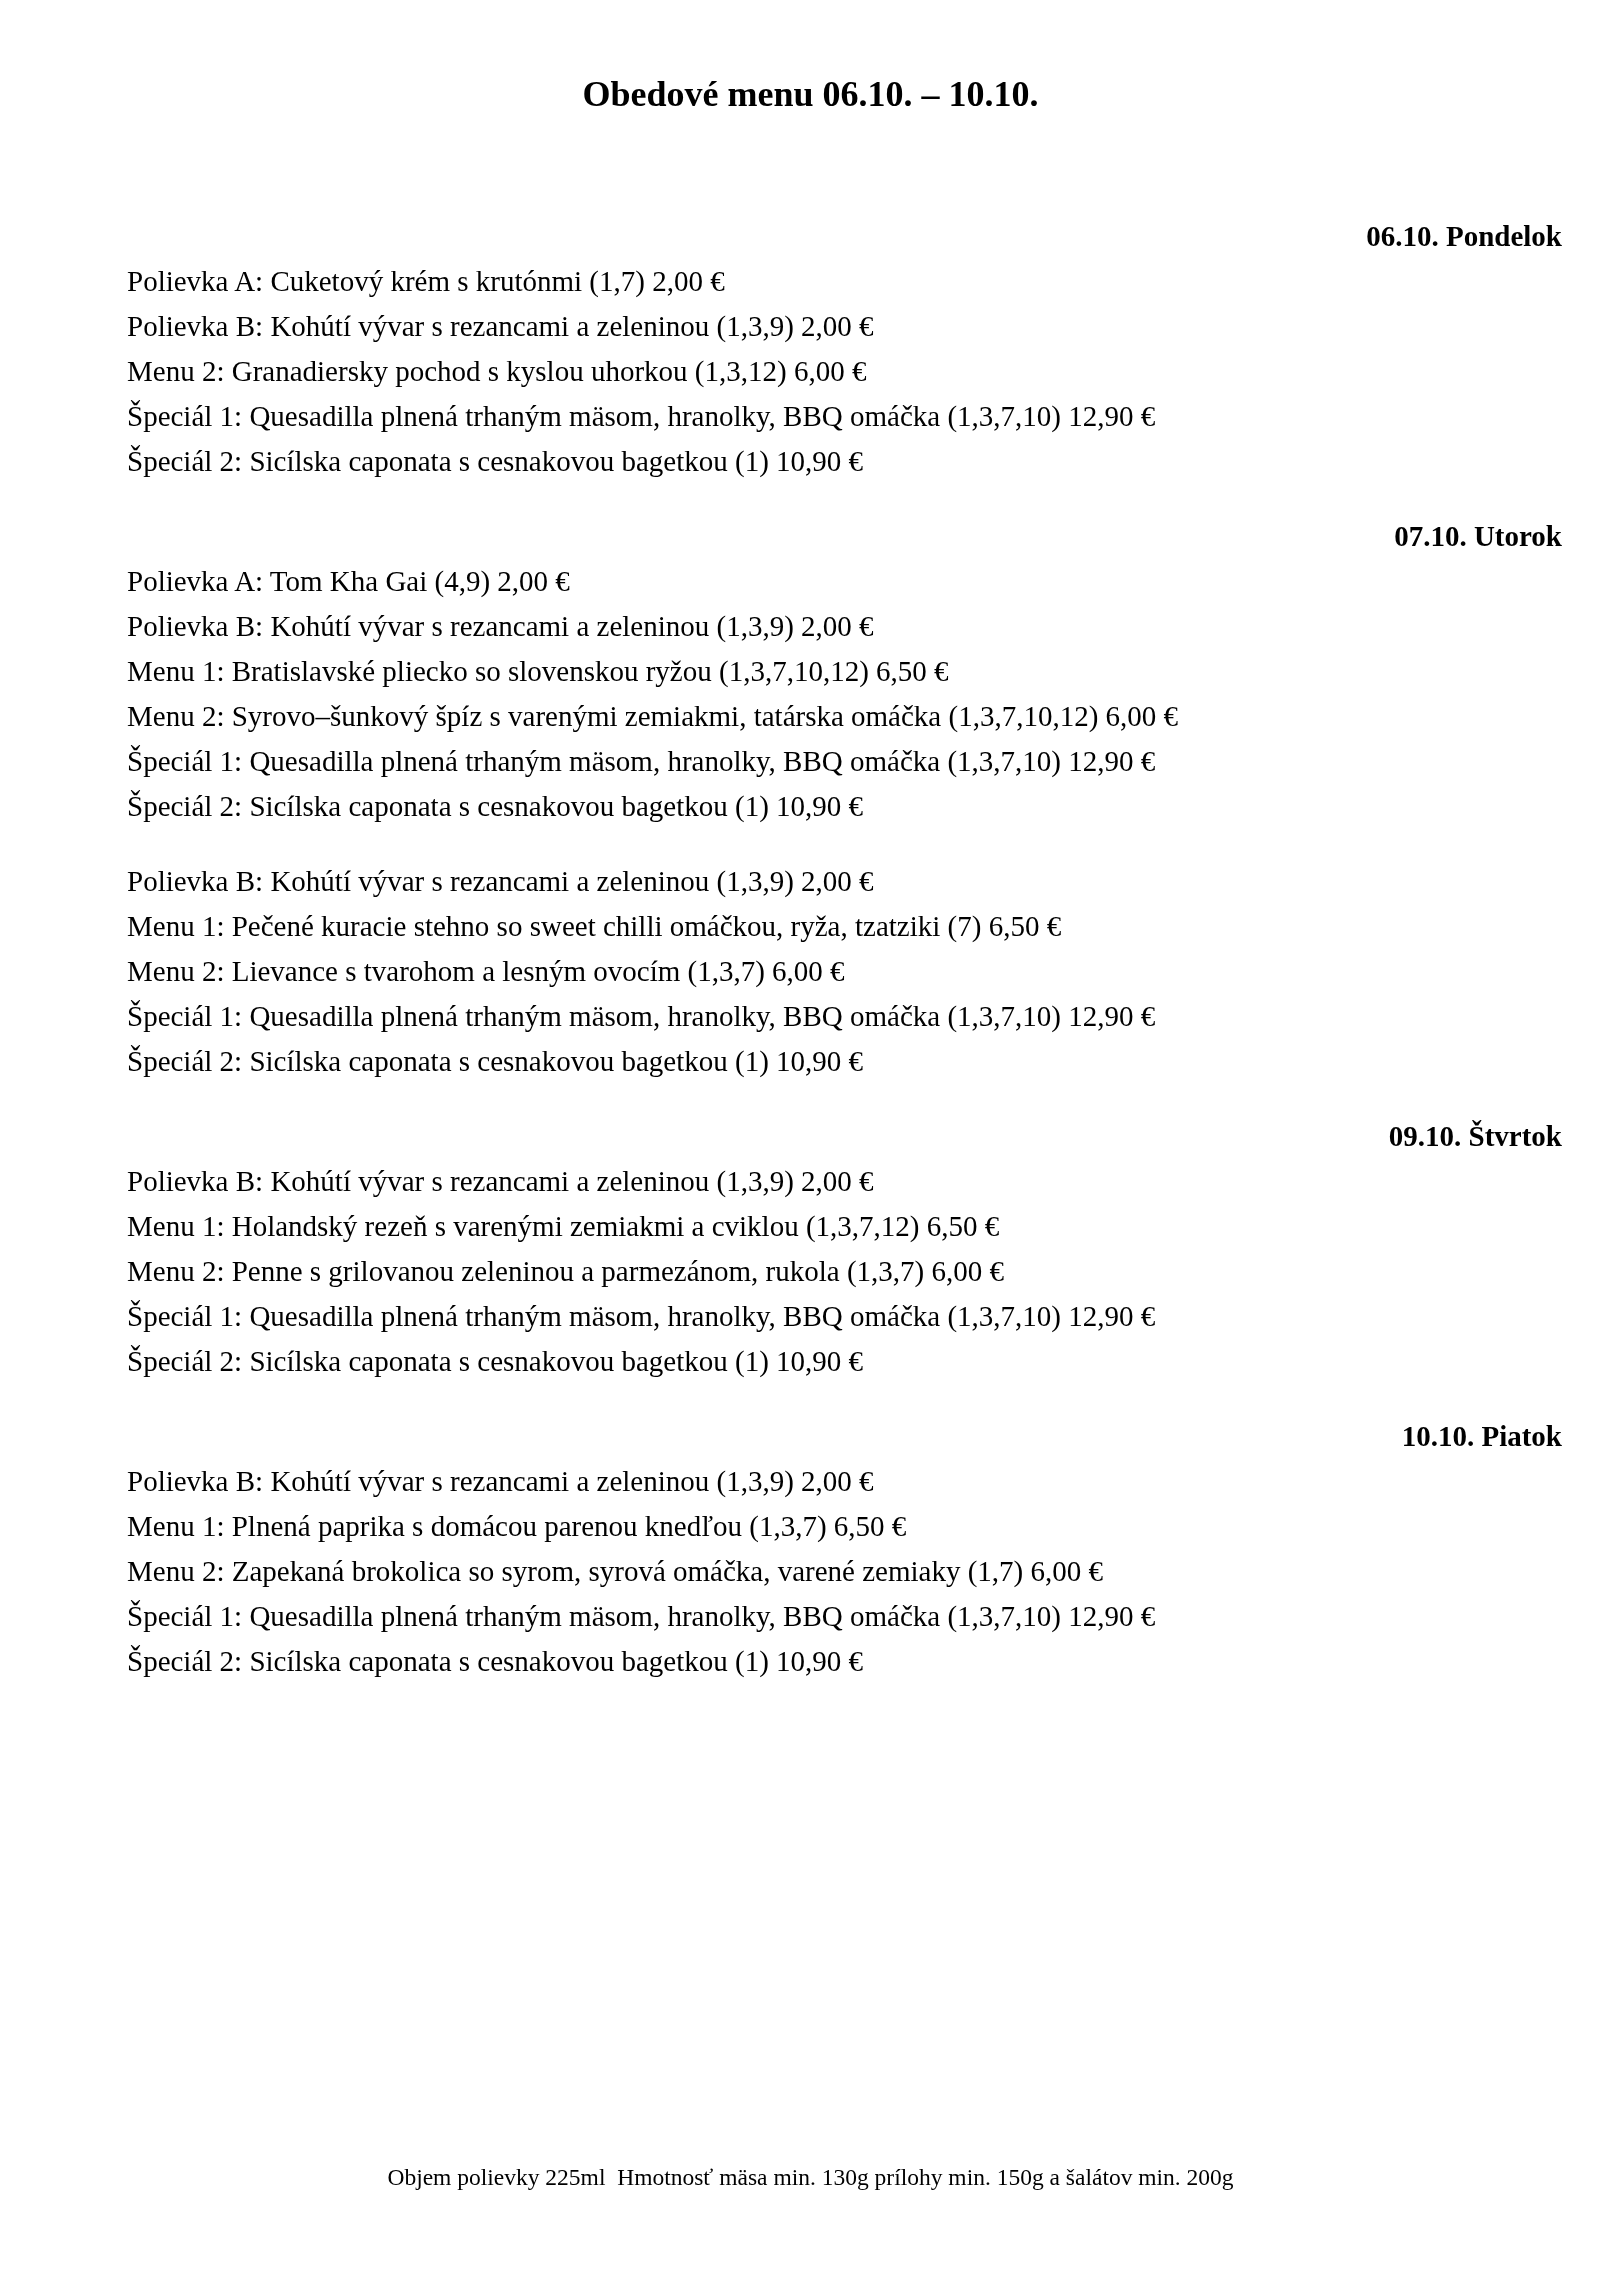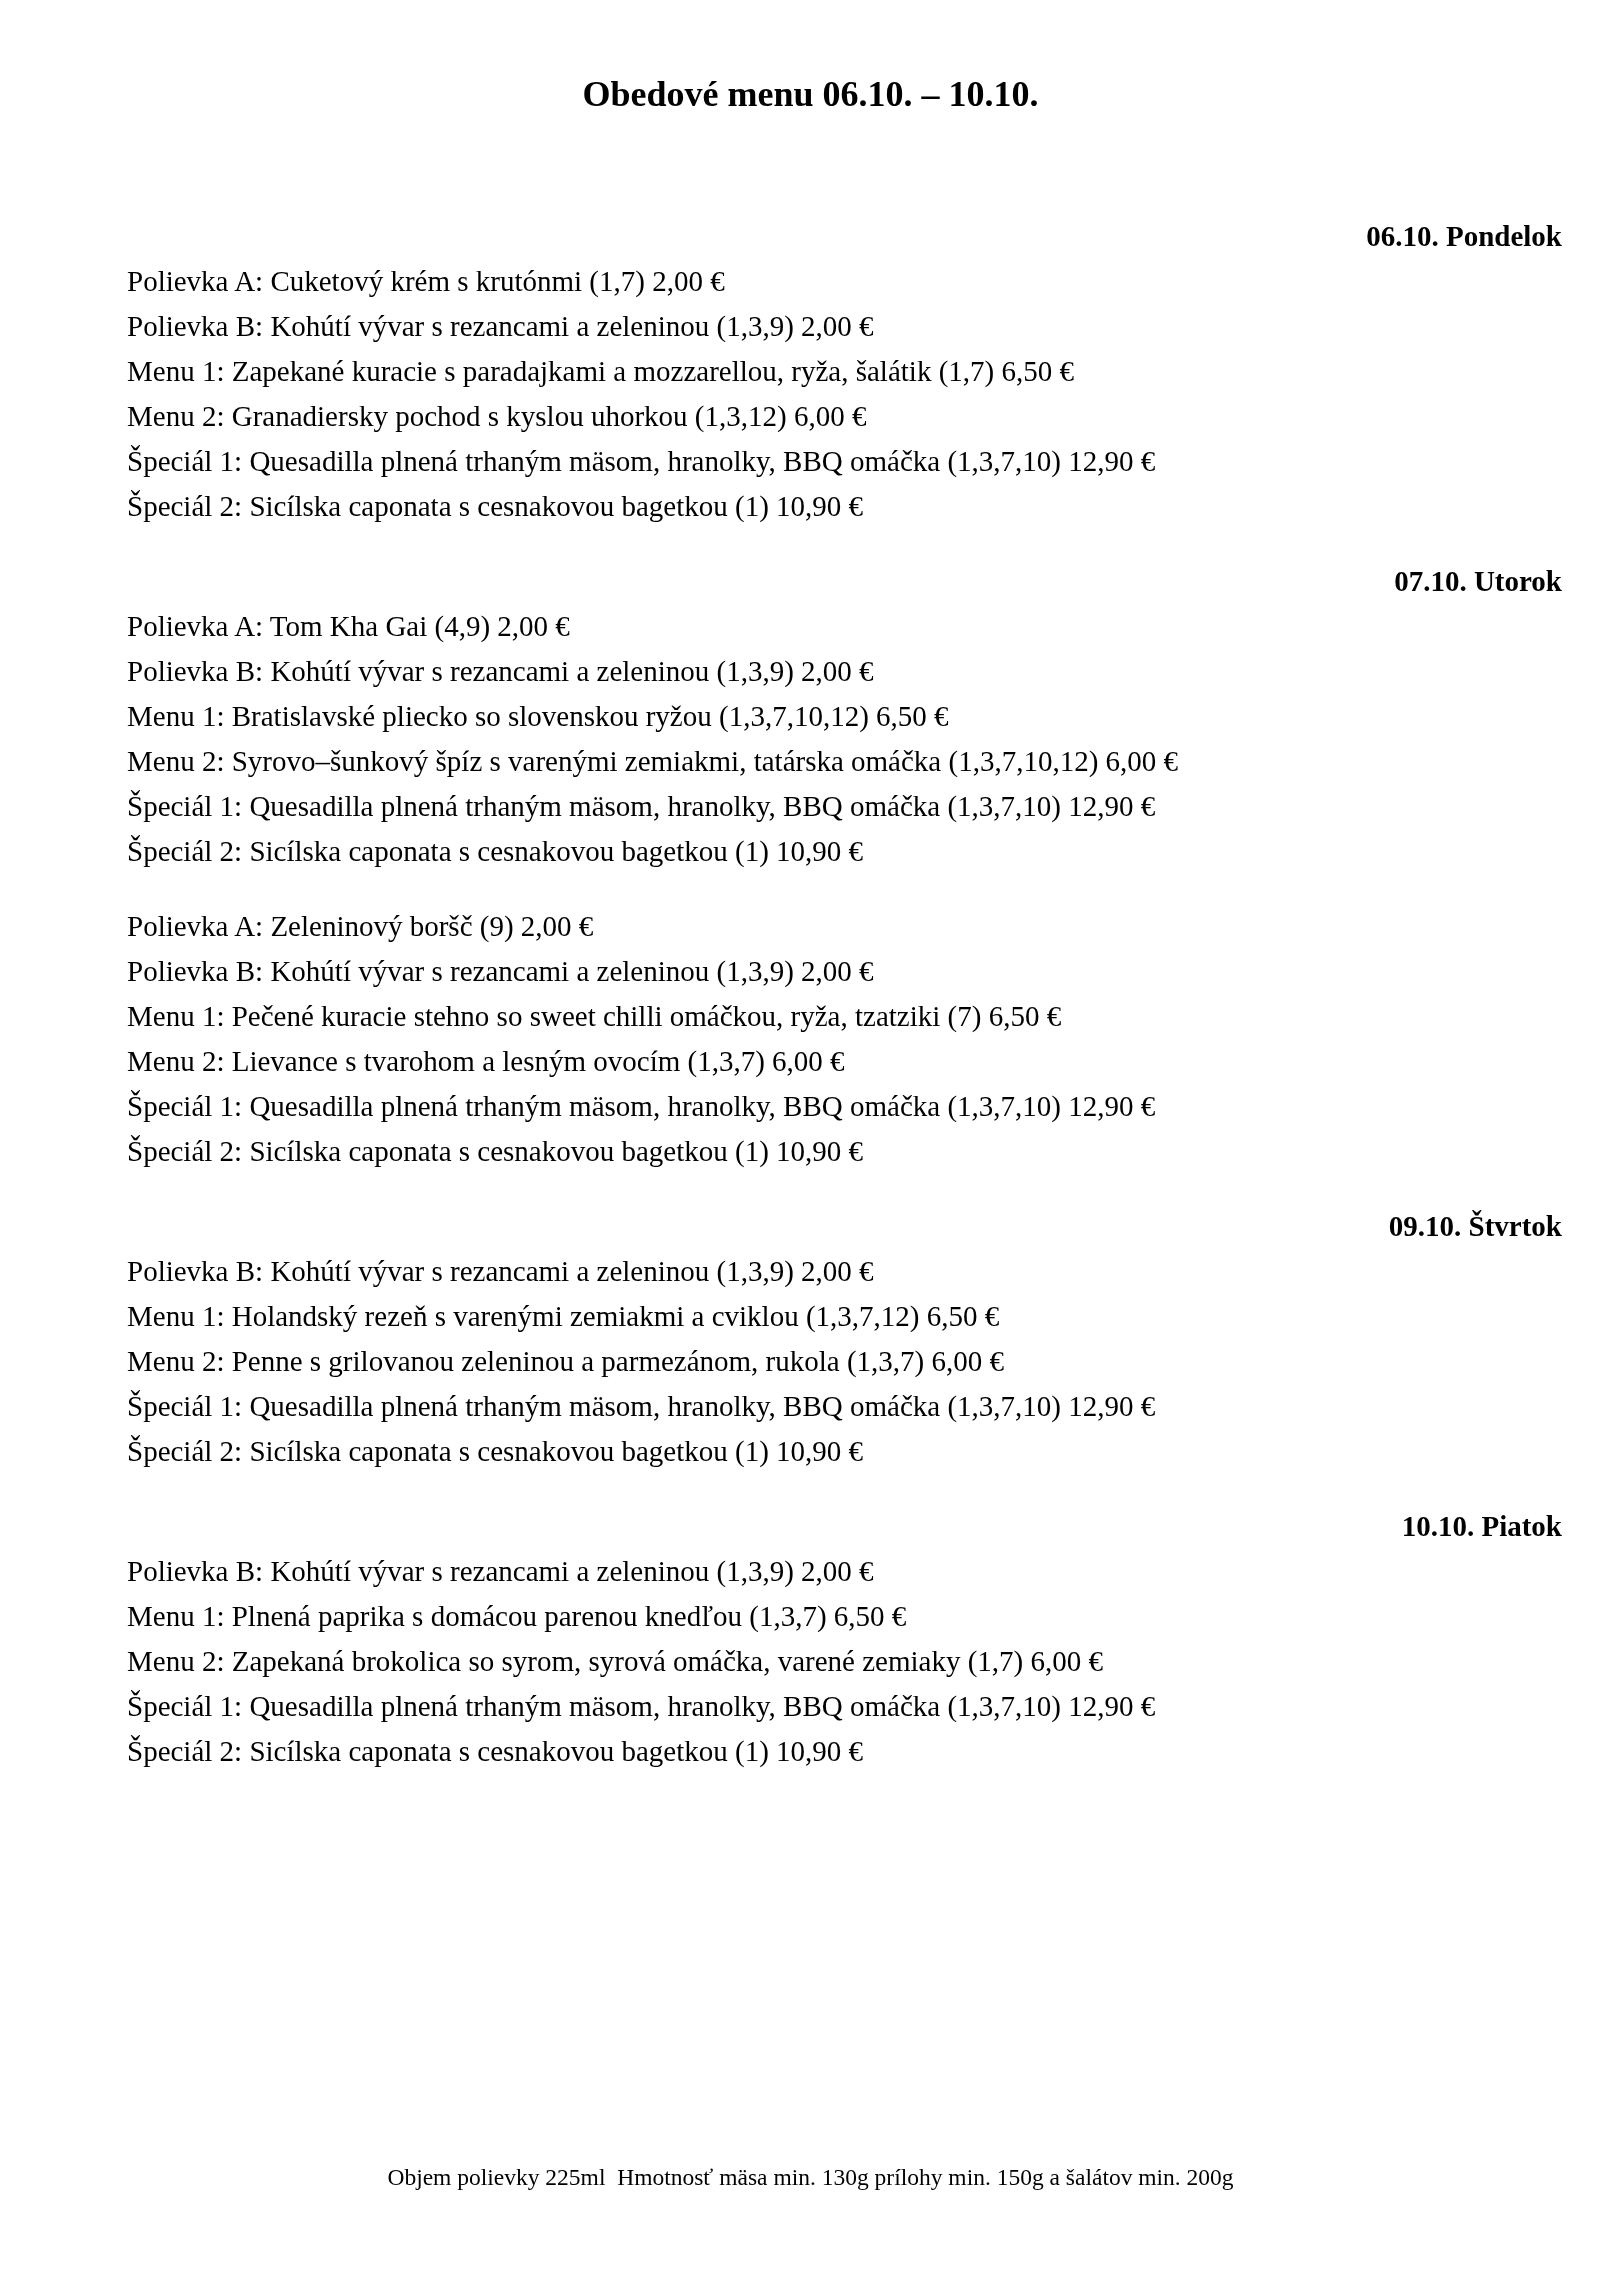--- a/index.html
+++ b/index.html
@@ -62,38 +62,36 @@
 <div class="sheet">
 
   <h1 class="page-title">Obedové menu 06.10. – 10.10.</h1>
 
   <div class="content">
 
     <section class="day">
       <h2 class="day-heading">06.10. Pondelok</h2>
       <p class="menu-line">Polievka A: Cuketový krém s krutónmi (1,7) 2,00 €</p>
       <p class="menu-line">Polievka B: Kohútí vývar s rezancami a zeleninou (1,3,9) 2,00 €</p>
-      <p class="menu-line">Menu 1: Zapekané kuracie s paradajkami a mozzarellou, ryža, šalátik (1,7) 6,50 €</p>
       <p class="menu-line">Menu 2: Granadiersky pochod s kyslou uhorkou (1,3,12) 6,00 €</p>
       <p class="menu-line">Špeciál 1: Quesadilla plnená trhaným mäsom, hranolky, BBQ omáčka (1,3,7,10) 12,90 €</p>
       <p class="menu-line">Špeciál 2: Sicílska caponata s cesnakovou bagetkou (1) 10,90 €</p>
     </section>
 
     <section class="day">
       <h2 class="day-heading">07.10. Utorok</h2>
       <p class="menu-line">Polievka A: Tom Kha Gai (4,9) 2,00 €</p>
       <p class="menu-line">Polievka B: Kohútí vývar s rezancami a zeleninou (1,3,9) 2,00 €</p>
       <p class="menu-line">Menu 1: Bratislavské pliecko so slovenskou ryžou (1,3,7,10,12) 6,50 €</p>
       <p class="menu-line">Menu 2: Syrovo–šunkový špíz s varenými zemiakmi, tatárska omáčka (1,3,7,10,12) 6,00 €</p>
       <p class="menu-line">Špeciál 1: Quesadilla plnená trhaným mäsom, hranolky, BBQ omáčka (1,3,7,10) 12,90 €</p>
       <p class="menu-line">Špeciál 2: Sicílska caponata s cesnakovou bagetkou (1) 10,90 €</p>
     </section>
 
     <section class="day">
-      <p class="menu-line">Polievka A: Zeleninový boršč (9) 2,00 €</p>
       <p class="menu-line">Polievka B: Kohútí vývar s rezancami a zeleninou (1,3,9) 2,00 €</p>
       <p class="menu-line">Menu 1: Pečené kuracie stehno so sweet chilli omáčkou, ryža, tzatziki (7) 6,50 €</p>
       <p class="menu-line">Menu 2: Lievance s tvarohom a lesným ovocím (1,3,7) 6,00 €</p>
       <p class="menu-line">Špeciál 1: Quesadilla plnená trhaným mäsom, hranolky, BBQ omáčka (1,3,7,10) 12,90 €</p>
       <p class="menu-line">Špeciál 2: Sicílska caponata s cesnakovou bagetkou (1) 10,90 €</p>
     </section>
 
     <section class="day">
       <h2 class="day-heading">09.10. Štvrtok</h2>
       <p class="menu-line">Polievka B: Kohútí vývar s rezancami a zeleninou (1,3,9) 2,00 €</p>

